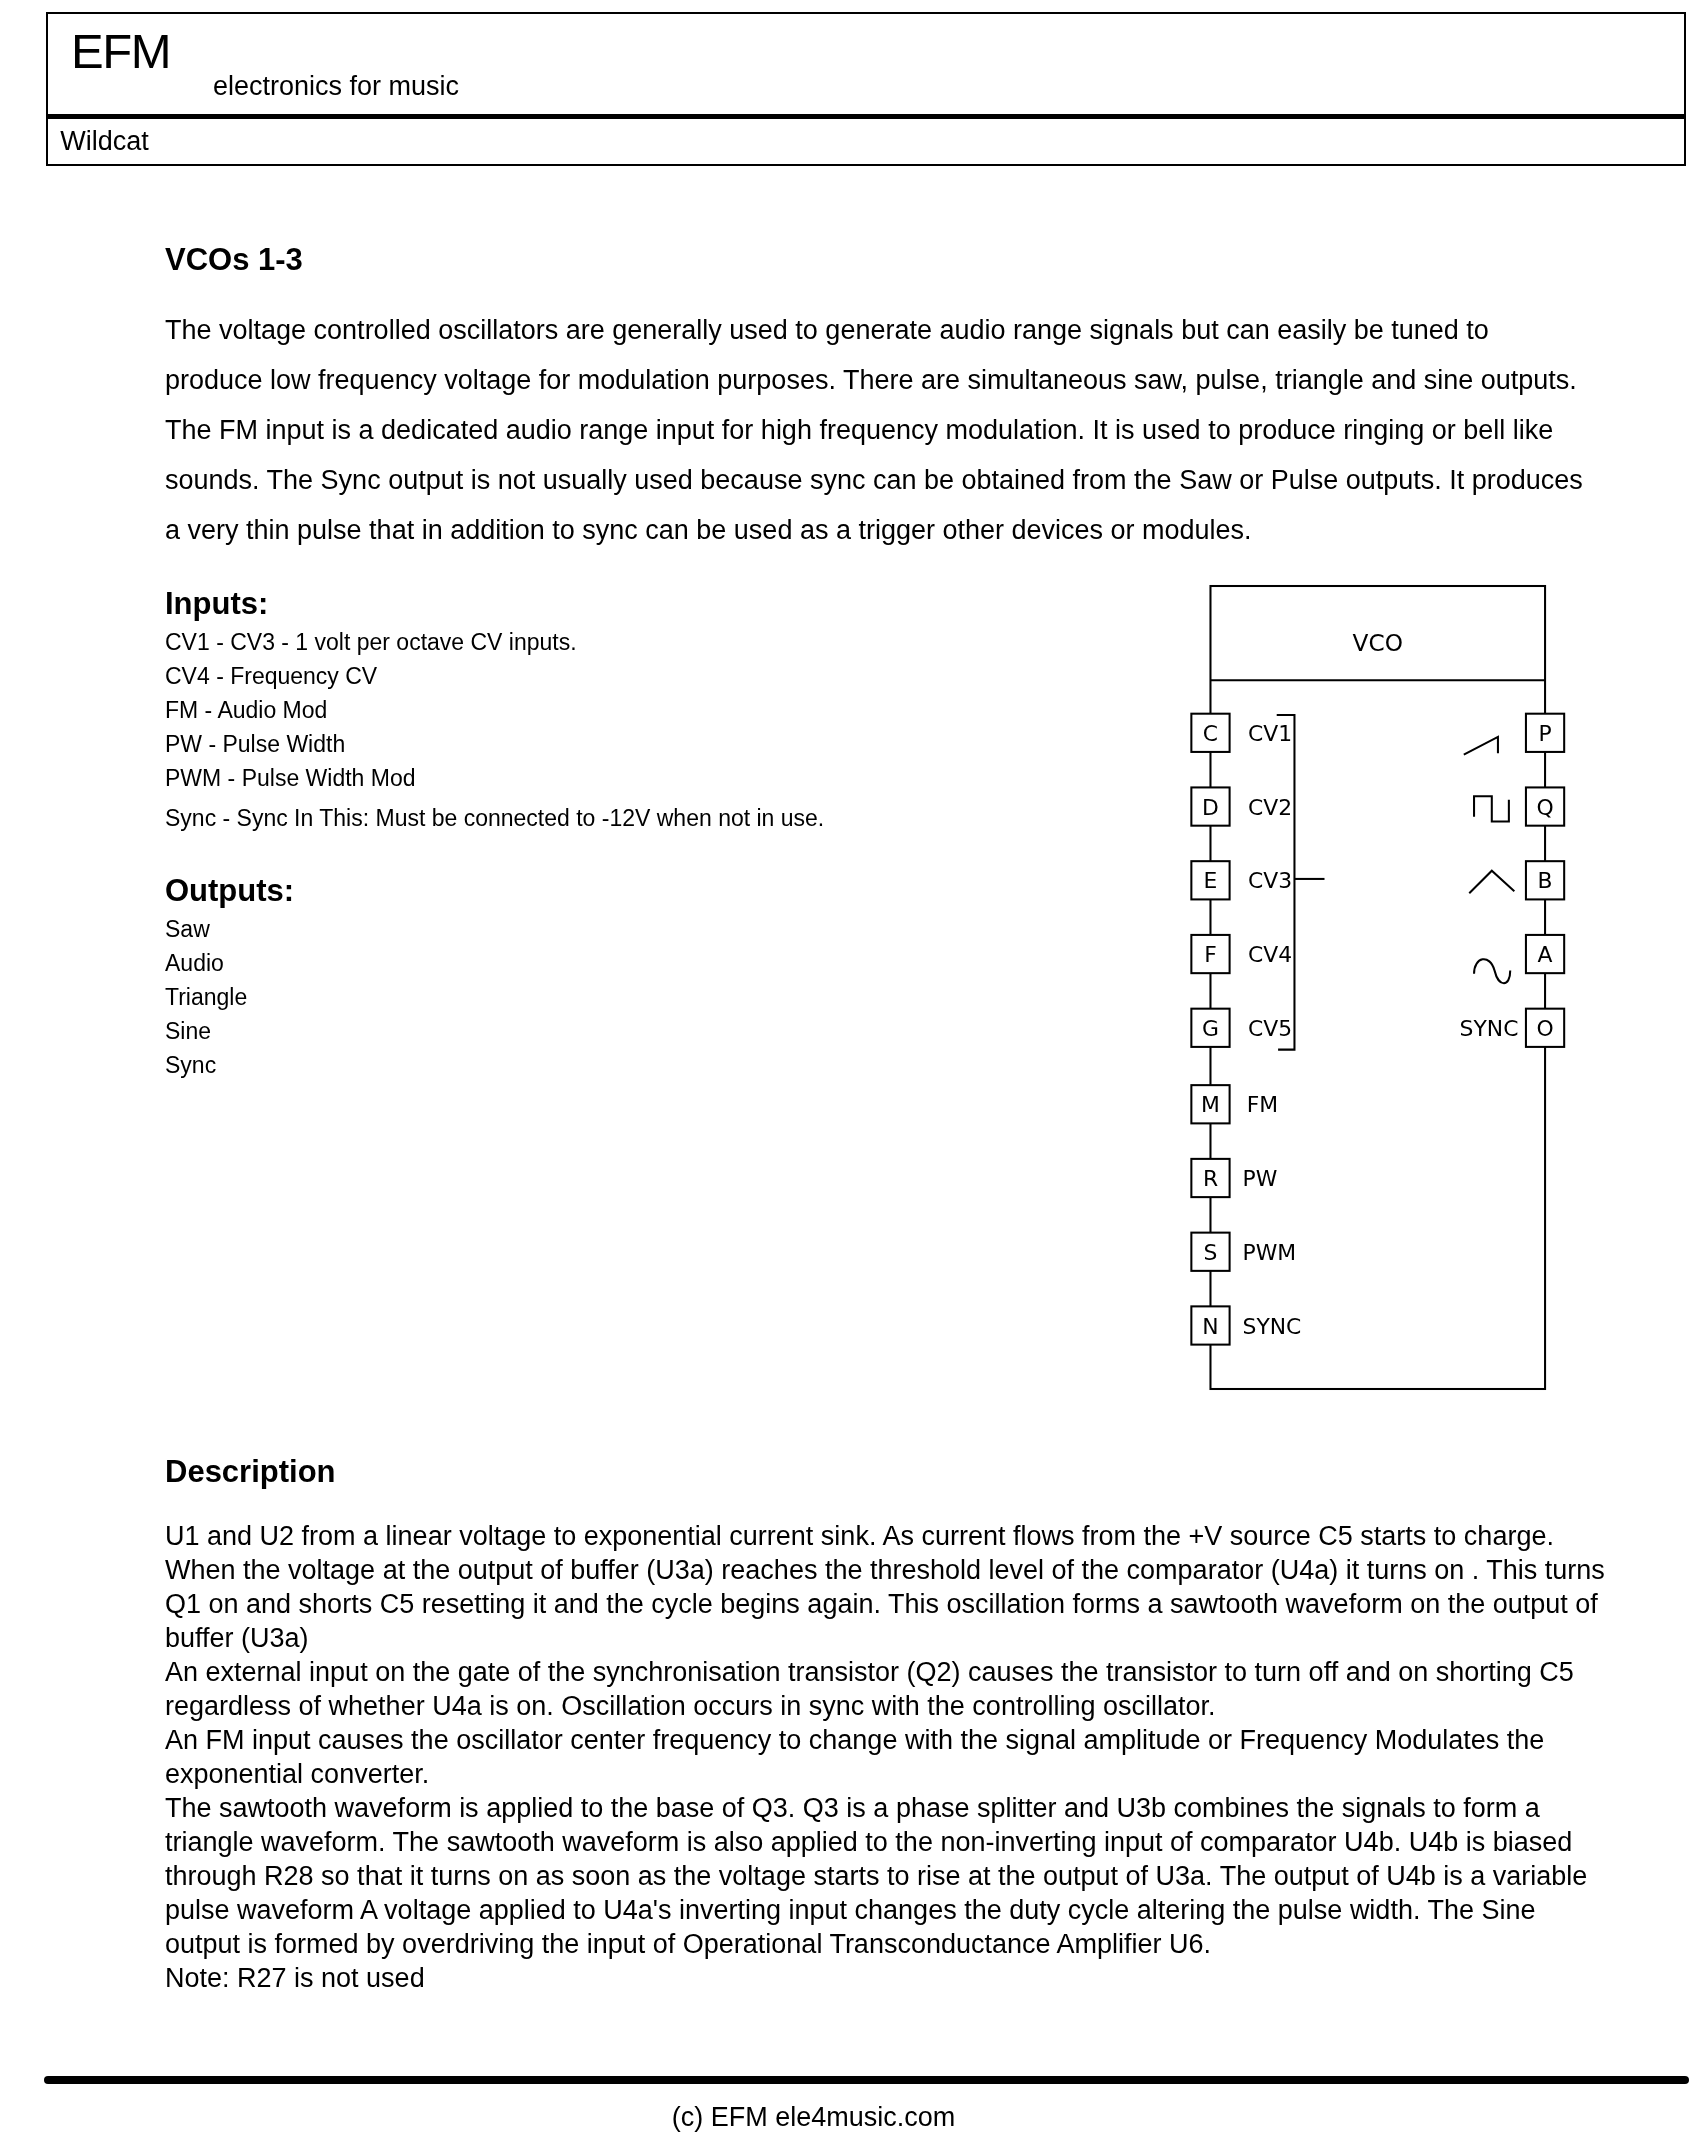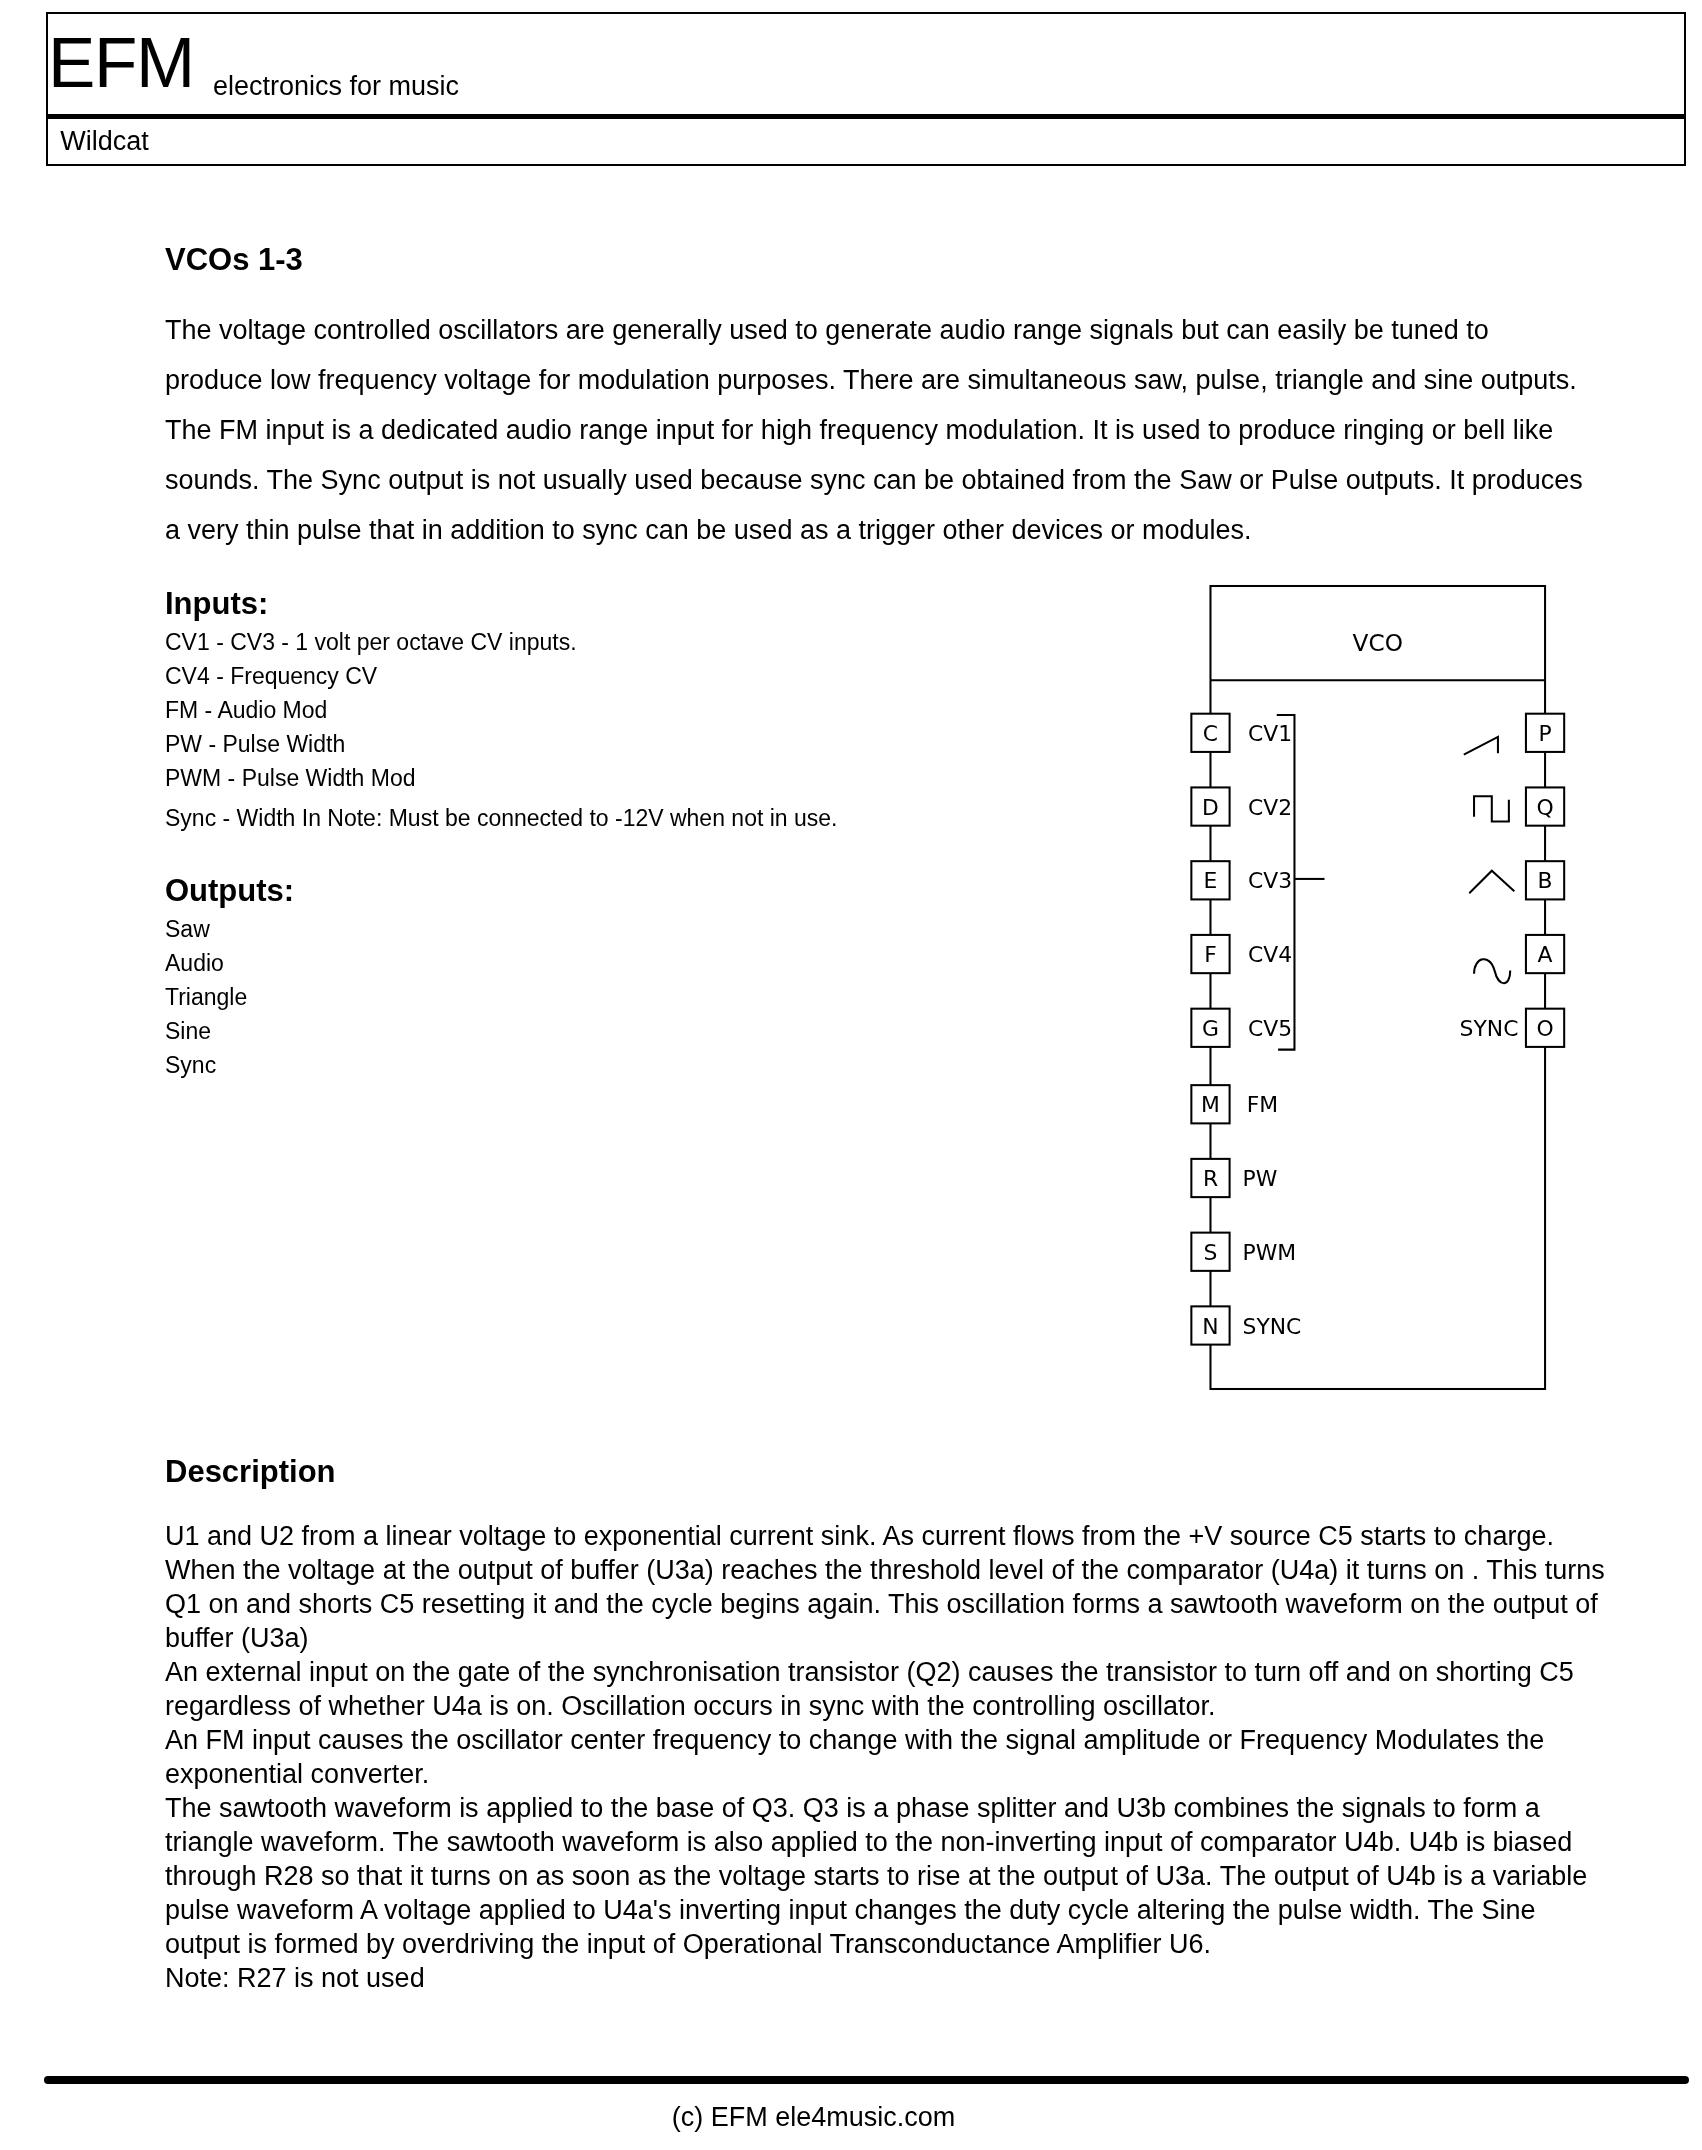--- a/index.html
+++ b/index.html
@@ -6,21 +6,21 @@
   body {
     width: 1702px; height: 2151px; position: relative; overflow: hidden;
     font-family: "Liberation Sans", sans-serif; color: #000;
   }
   .header-box {
     position: absolute; left: 46px; top: 12.3px; width: 1640px; height: 154px;
     border: 2.1px solid #000; box-sizing: border-box;
   }
   .header-top { position: absolute; left: 0; top: 0; right: 0; height: 101px; }
   .brand {
-    position: absolute; left: 0; top: 12.3px; font-size: 71px; line-height: 1;
+    position: absolute; left: 23px; top: 12.3px; font-size: 49px; line-height: 1;
     letter-spacing: -1.4px;
   }
   .tagline { position: absolute; left: 165px; top: 57px; font-size: 27px; }
   .header-divider { position: absolute; left: -2.1px; right: -2.1px; top: 100px; height: 4.8px; background: #000; }
   .subtitle { position: absolute; left: 12.3px; top: 112px; font-size: 27px; }
 
   .h-title { position: absolute; left: 165px; top: 230px; font-size: 31px; font-weight: bold; margin-top: 12px; }
   .intro {
     position: absolute; left: 165px; top: 305px; width: 1428px;
     font-size: 27px; line-height: 50px;
@@ -56,21 +56,21 @@
 <div class="h-title">VCOs 1-3</div>
 <div class="intro">The voltage controlled oscillators are generally used to generate audio range signals but can easily be tuned to produce low frequency voltage for modulation purposes. There are simultaneous saw, pulse, triangle and sine outputs. The FM input is a dedicated audio range input for high frequency modulation. It is used to produce ringing or bell like sounds. The Sync output is not usually used because sync can be obtained from the Saw or Pulse outputs. It produces a very thin pulse that in addition to sync can be used as a trigger other devices or modules.</div>
 
 <div class="section-h" style="top:586px">Inputs:</div>
 <div class="list" style="top:625px">
   <div>CV1 - CV3 - 1 volt per octave CV inputs.</div>
   <div>CV4 - Frequency CV</div>
   <div>FM - Audio Mod</div>
   <div>PW - Pulse Width</div>
   <div>PWM - Pulse Width Mod</div>
-  <div style="margin-top:5.5px">Sync - Width In Note: Must be connected to -12V when not in use.</div>
+  <div style="margin-top:5.5px">Sync - Sync In This: Must be connected to -12V when not in use.</div>
 </div>
 
 <div class="section-h" style="top:873px">Outputs:</div>
 <div class="list" style="top:912px">
   <div>Saw</div>
   <div>Audio</div>
   <div>Triangle</div>
   <div>Sine</div>
   <div>Sync</div>
 </div>

